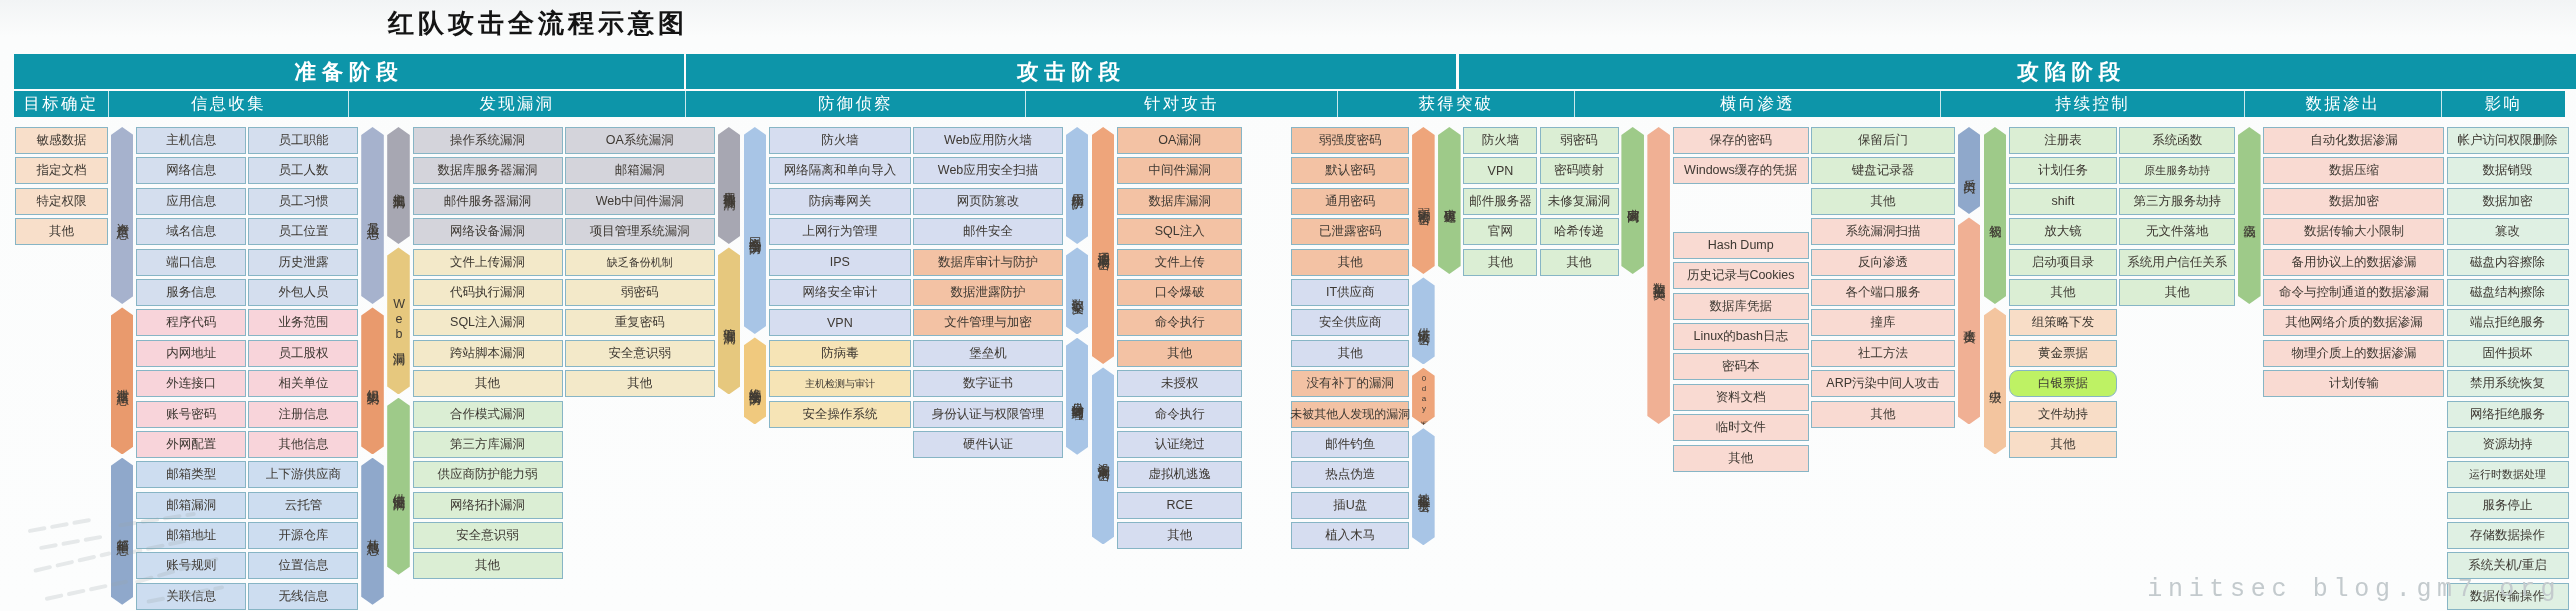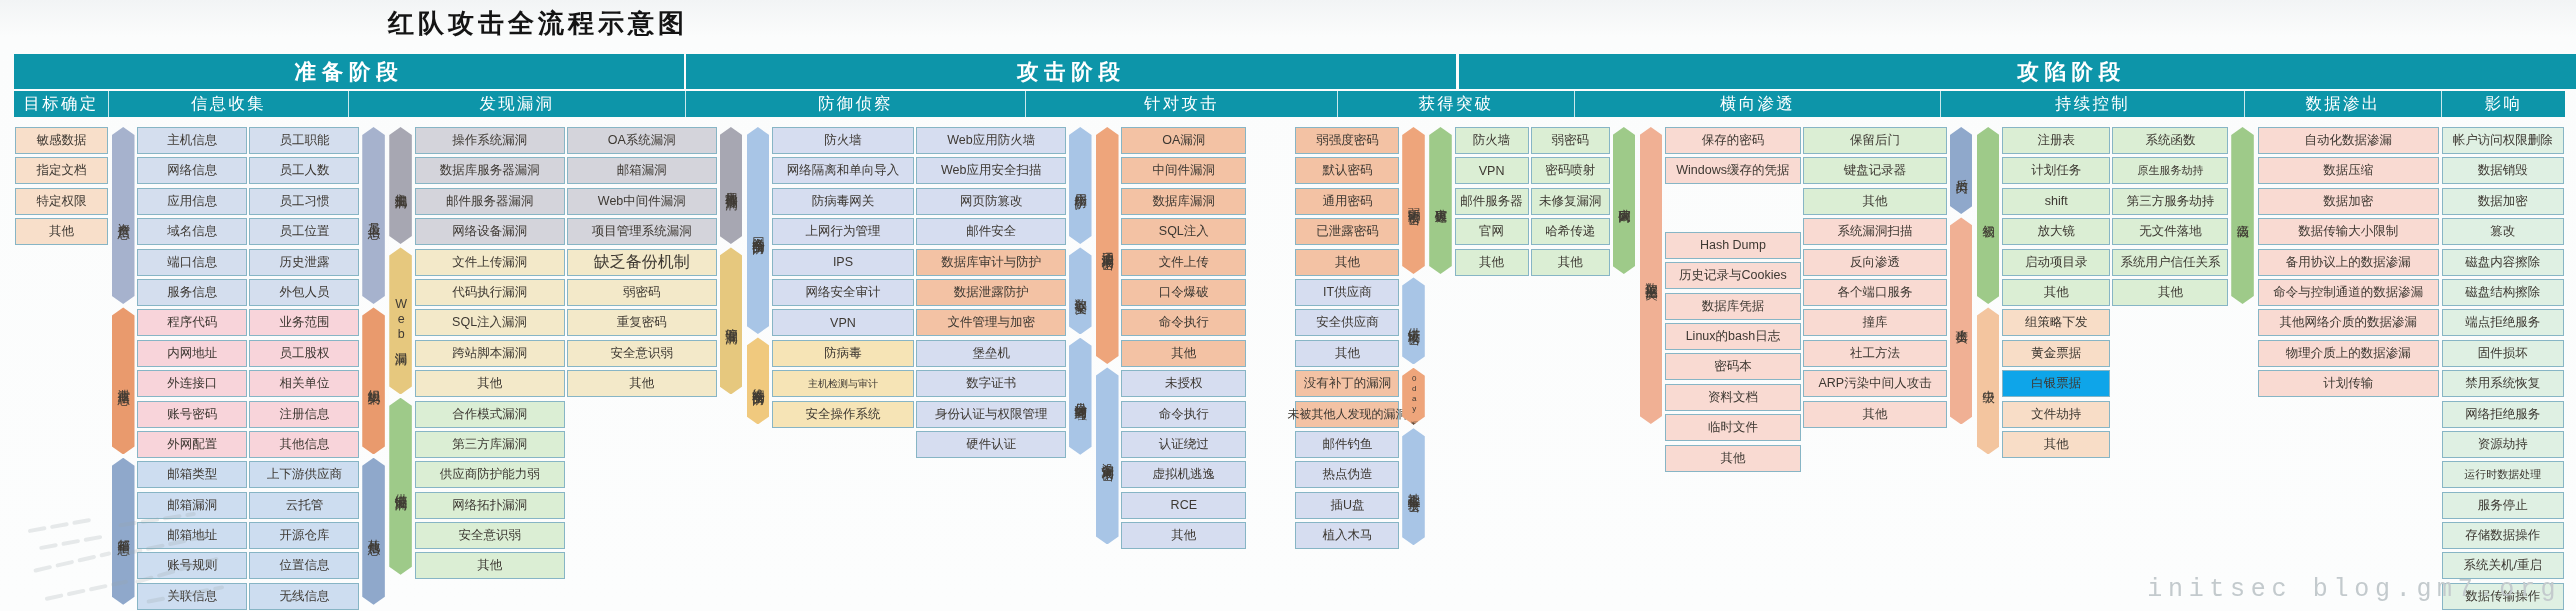--- a/index.html
+++ b/index.html
@@ -152,21 +152,21 @@
         <div class="cell" style="background: rgb(219, 238, 212); font-size: 12.5px;">供应商防护能力弱</div>
         <div class="cell" style="background: rgb(219, 238, 212); font-size: 12.5px;">网络拓扑漏洞</div>
         <div class="cell" style="background: rgb(219, 238, 212); font-size: 12.5px;">安全意识弱</div>
         <div class="cell" style="background: rgb(219, 238, 212); font-size: 12.5px;">其他</div>
       </div>
       <div class="col" style="width: 150px;">
         <div class="cell" style="background: rgb(212, 212, 219); font-size: 12.5px;">OA系统漏洞</div>
         <div class="cell" style="background: rgb(212, 212, 219); font-size: 12.5px;">邮箱漏洞</div>
         <div class="cell" style="background: rgb(212, 212, 219); font-size: 12.5px;">Web中间件漏洞</div>
         <div class="cell" style="background: rgb(212, 212, 219); font-size: 12.5px;">项目管理系统漏洞</div>
-        <div class="cell" style="background: rgb(243, 233, 201); font-size: 16px;">缺乏备份机制</div>
+        <div class="cell" style="background: rgb(243, 233, 201); font-size: 11px;">缺乏备份机制</div>
         <div class="cell" style="background: rgb(243, 233, 201); font-size: 12.5px;">弱密码</div>
         <div class="cell" style="background: rgb(243, 233, 201); font-size: 12.5px;">重复密码</div>
         <div class="cell" style="background: rgb(243, 233, 201); font-size: 12.5px;">安全意识弱</div>
         <div class="cell" style="background: rgb(243, 233, 201); font-size: 12.5px;">其他</div>
       </div>
       <div class="rstack">
         <div class="ribbon" style="height: 117px; background: rgb(167, 167, 178); font-size: 12.5px;">常用软件漏洞</div>
         <div class="ribbon" style="height: 147px; background: rgb(230, 200, 126); font-size: 12.5px;">管理漏洞</div>
       </div>
     </div>
@@ -220,21 +220,21 @@
         <div class="cell" style="background: rgb(243, 194, 164); font-size: 12.5px;">口令爆破</div>
         <div class="cell" style="background: rgb(243, 194, 164); font-size: 12.5px;">命令执行</div>
         <div class="cell" style="background: rgb(243, 194, 164); font-size: 12.5px;">其他</div>
         <div class="cell" style="background: rgb(214, 221, 240); font-size: 12.5px;">未授权</div>
         <div class="cell" style="background: rgb(214, 221, 240); font-size: 12.5px;">命令执行</div>
         <div class="cell" style="background: rgb(214, 221, 240); font-size: 12.5px;">认证绕过</div>
         <div class="cell" style="background: rgb(214, 221, 240); font-size: 12.5px;">虚拟机逃逸</div>
         <div class="cell" style="background: rgb(214, 221, 240); font-size: 12.5px;">RCE</div>
         <div class="cell" style="background: rgb(214, 221, 240); font-size: 12.5px;">其他</div>
       </div>
-      <div class="col" style="width: 104px; margin-left: 48px;">
+      <div class="col" style="width: 118px; margin-left: 48px;">
         <div class="cell" style="background: rgb(243, 194, 164); font-size: 12.5px;">弱强度密码</div>
         <div class="cell" style="background: rgb(243, 194, 164); font-size: 12.5px;">默认密码</div>
         <div class="cell" style="background: rgb(243, 194, 164); font-size: 12.5px;">通用密码</div>
         <div class="cell" style="background: rgb(243, 194, 164); font-size: 12.5px;">已泄露密码</div>
         <div class="cell" style="background: rgb(243, 194, 164); font-size: 12.5px;">其他</div>
         <div class="cell" style="background: rgb(214, 221, 240); font-size: 12.5px;">IT供应商</div>
         <div class="cell" style="background: rgb(214, 221, 240); font-size: 12.5px;">安全供应商</div>
         <div class="cell" style="background: rgb(214, 221, 240); font-size: 12.5px;">其他</div>
         <div class="cell" style="background: rgb(243, 194, 164); font-size: 12.5px;">没有补丁的漏洞</div>
         <div class="cell" style="background: rgb(243, 194, 164); font-size: 12px;">未被其他人发现的漏洞</div>
@@ -312,21 +312,21 @@
       </div>
       <div class="col" style="width: 108px;">
         <div class="cell" style="background: rgb(219, 238, 212); font-size: 12.5px;">注册表</div>
         <div class="cell" style="background: rgb(219, 238, 212); font-size: 12.5px;">计划任务</div>
         <div class="cell" style="background: rgb(219, 238, 212); font-size: 12.5px;">shift</div>
         <div class="cell" style="background: rgb(219, 238, 212); font-size: 12.5px;">放大镜</div>
         <div class="cell" style="background: rgb(219, 238, 212); font-size: 12.5px;">启动项目录</div>
         <div class="cell" style="background: rgb(219, 238, 212); font-size: 12.5px;">其他</div>
         <div class="cell" style="background: rgb(248, 221, 199); font-size: 12.5px;">组策略下发</div>
         <div class="cell" style="background: rgb(248, 221, 199); font-size: 12.5px;">黄金票据</div>
-        <div class="cell" style="background: #0ea5e9; font-size: 12.5px;">白银票据</div>
+        <div class="cell" style="background: #bef264; font-size: 12.5px; border-radius: 9px;">白银票据</div>
         <div class="cell" style="background: rgb(248, 221, 199); font-size: 12.5px;">文件劫持</div>
         <div class="cell" style="background: rgb(248, 221, 199); font-size: 12.5px;">其他</div>
       </div>
       <div class="col" style="width: 116px;">
         <div class="cell" style="background: rgb(219, 238, 212); font-size: 12.5px;">系统函数</div>
         <div class="cell" style="background: rgb(219, 238, 212); font-size: 11px;">原生服务劫持</div>
         <div class="cell" style="background: rgb(219, 238, 212); font-size: 12.5px;">第三方服务劫持</div>
         <div class="cell" style="background: rgb(219, 238, 212); font-size: 12.5px;">无文件落地</div>
         <div class="cell" style="background: rgb(219, 238, 212); font-size: 12.5px;">系统用户信任关系</div>
         <div class="cell" style="background: rgb(219, 238, 212); font-size: 12.5px;">其他</div>

